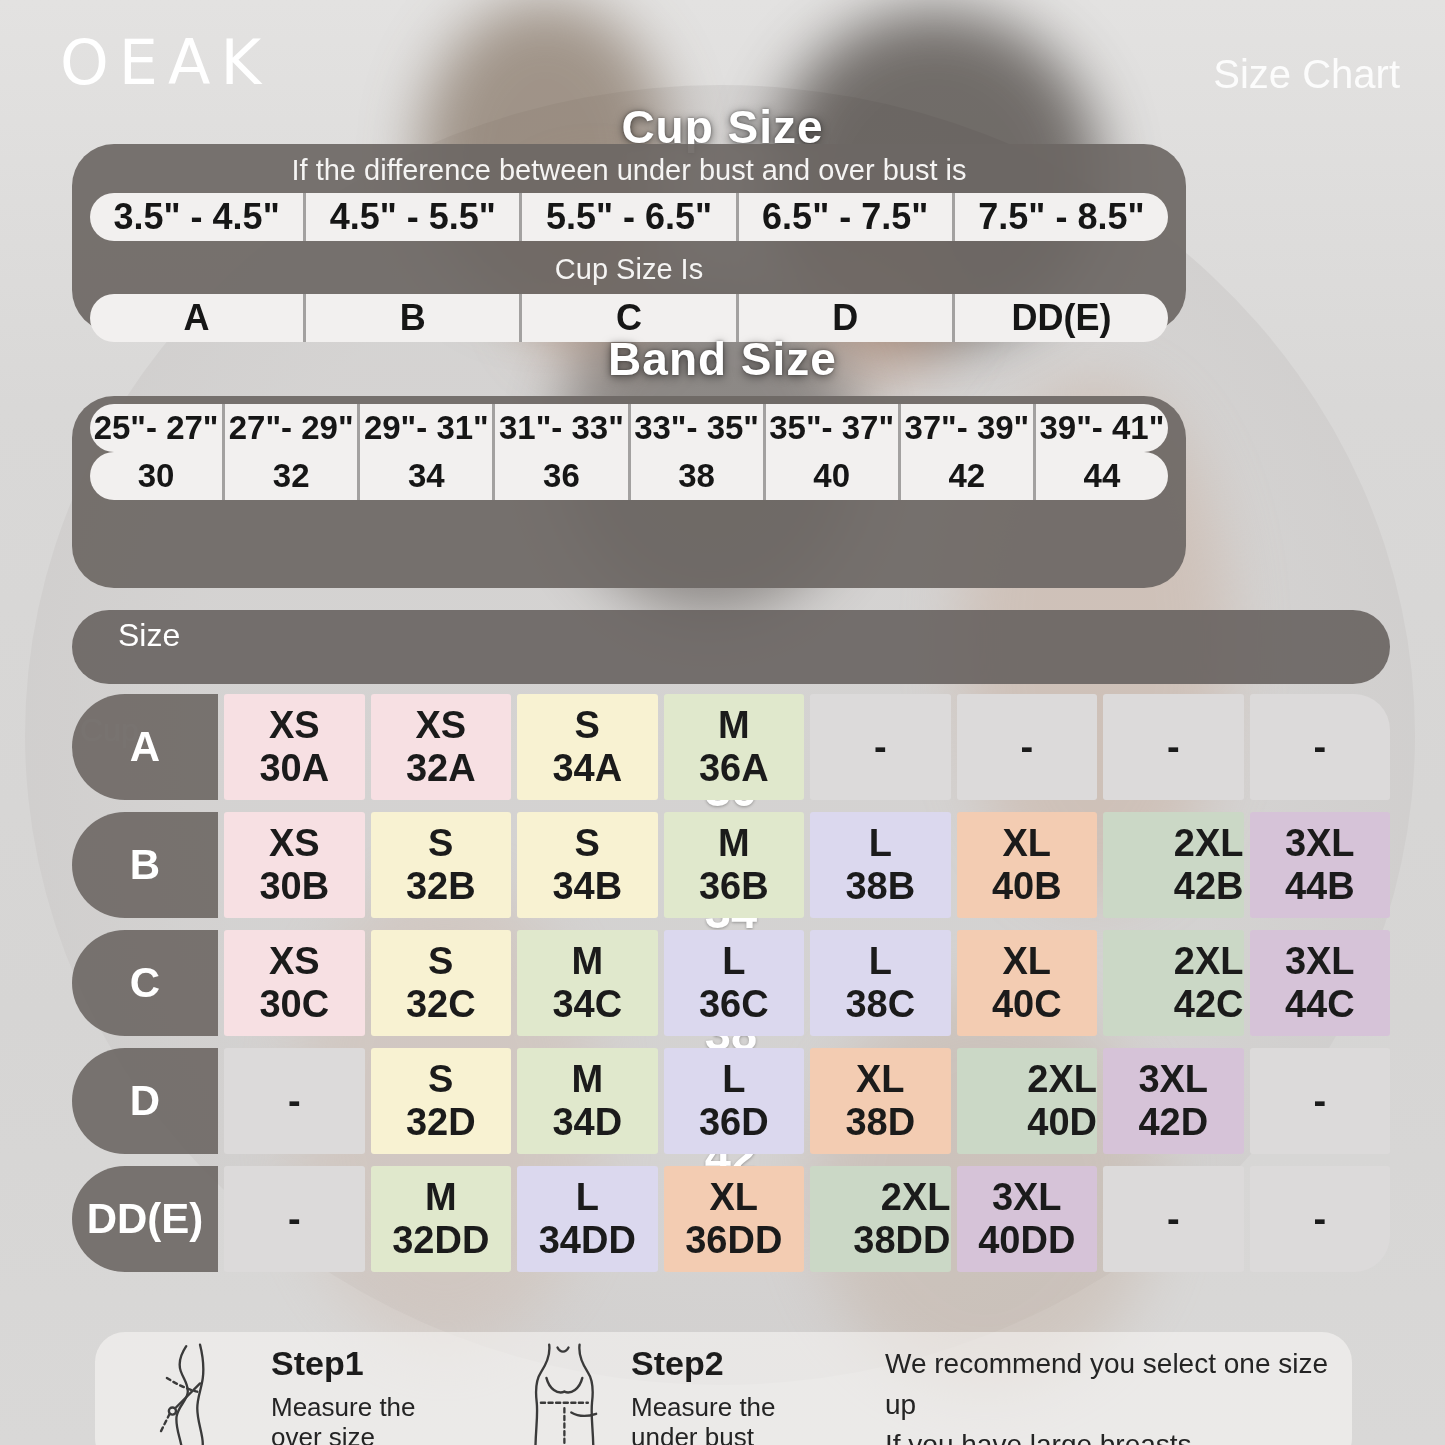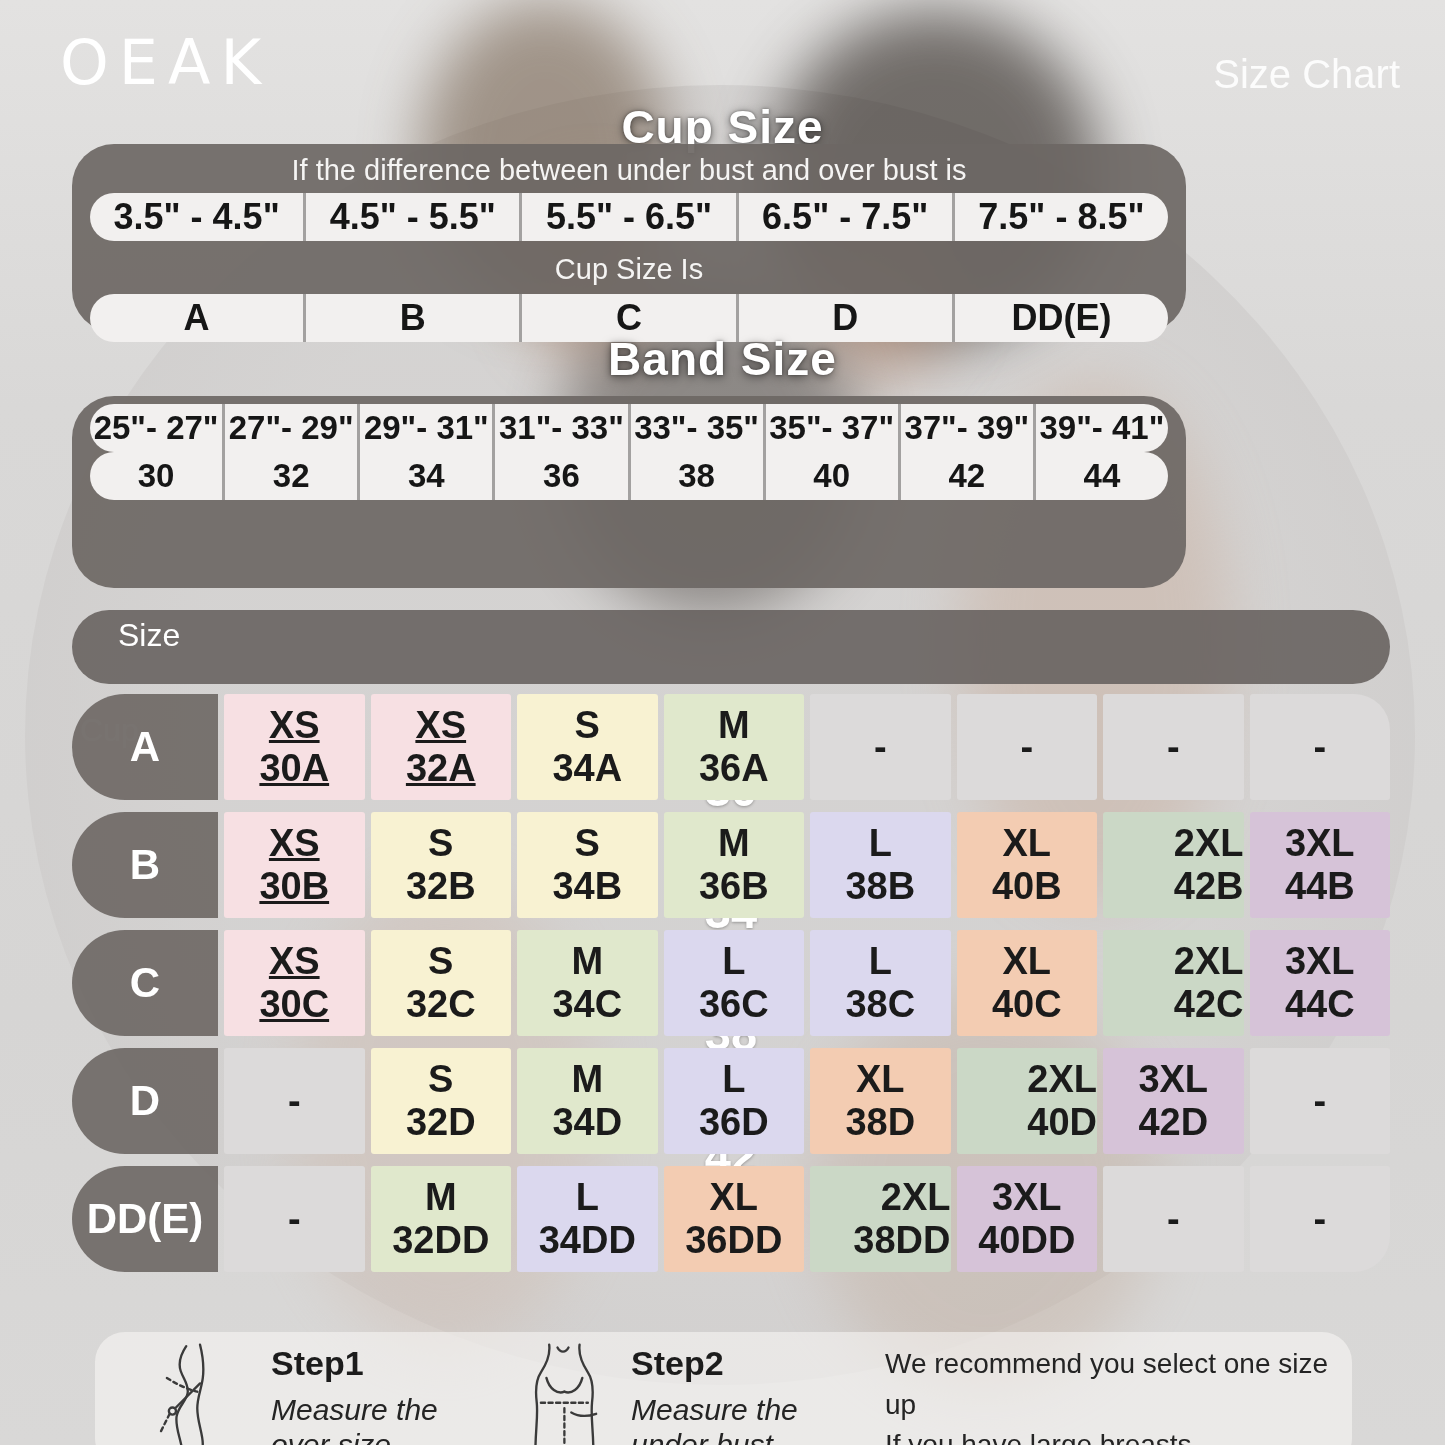--- a/index.html
+++ b/index.html
@@ -48,40 +48,40 @@
             color:#fff;font-size:47px;font-weight:bold;text-shadow:0 1px 3px rgba(0,0,0,.3);}
   .matrix-grid{position:absolute;left:72px;top:694px;width:1318px;}
   .m-row{display:flex;gap:6px;height:106px;margin-bottom:12px;}
   .m-label{flex:0 0 146px;background:rgba(114,109,106,.96);border-radius:53px 0 0 53px;
            display:flex;align-items:center;justify-content:center;color:#fff;font-size:42px;font-weight:bold;}
   .m-cell{flex:1;display:flex;flex-direction:column;align-items:center;justify-content:center;
           font-size:38px;font-weight:bold;color:#1b1b1b;line-height:1.12;border-radius:3px;}
   .m-cell .cd:empty{display:none;}
   .m-cell.rad-tr{border-top-right-radius:36px;}
   .m-cell.rad-br{border-bottom-right-radius:36px;}
-  .m-cell[data-color="pink"]{background:#f7e0e3;text-decoration:underline;}
+  .m-cell[data-color="pink"]{background:#f7e0e3;}
   .m-cell[data-color="yellow"]{background:#f8f2d2;}
   .m-cell[data-color="green"]{background:#e0e8cc;}
   .m-cell[data-color="lavender"]{background:#dbd8ee;}
   .m-cell[data-color="peach"]{background:#f3ccb2;}
   .m-cell[data-color="sage"]{background:#cbd8c6;align-items:flex-end;}
   .m-cell[data-color="purple"]{background:#d6c3d8;}
   .m-cell[data-color="gray"]{background:#dcdada;}
   
   .footer-panel{position:absolute;left:95px;top:1300px;width:1257px;height:136px;
                 background:rgba(248,246,245,.58);border-radius:30px;margin-top:32px;}
   .step-icon{position:absolute;top:10px;}
   #step1-icon{left:44px;}
   #step2-icon{left:418px;}
   .step-text{position:absolute;top:12px;color:#242424;}
   #step1-text{left:176px;}
   #step2-text{left:536px;}
   #tips-text{left:790px;position:absolute;top:12px;color:#242424;}
   .step-title{font-size:34px;font-weight:bold;color:#1c1c1c;margin-bottom:10px;}
-  .step-line{font-size:30px;line-height:1.15;font-style:italic;}
+  .step-line{font-size:26px;line-height:1.15;}
   .tips-line{font-size:28px;line-height:1.45;}
   svg{display:block;}
 </style>
 </head>
 <body>
 
 <div id="page">
 
   <div class="bg-circle"></div>
   <div class="bg blob-hair-left"></div>

